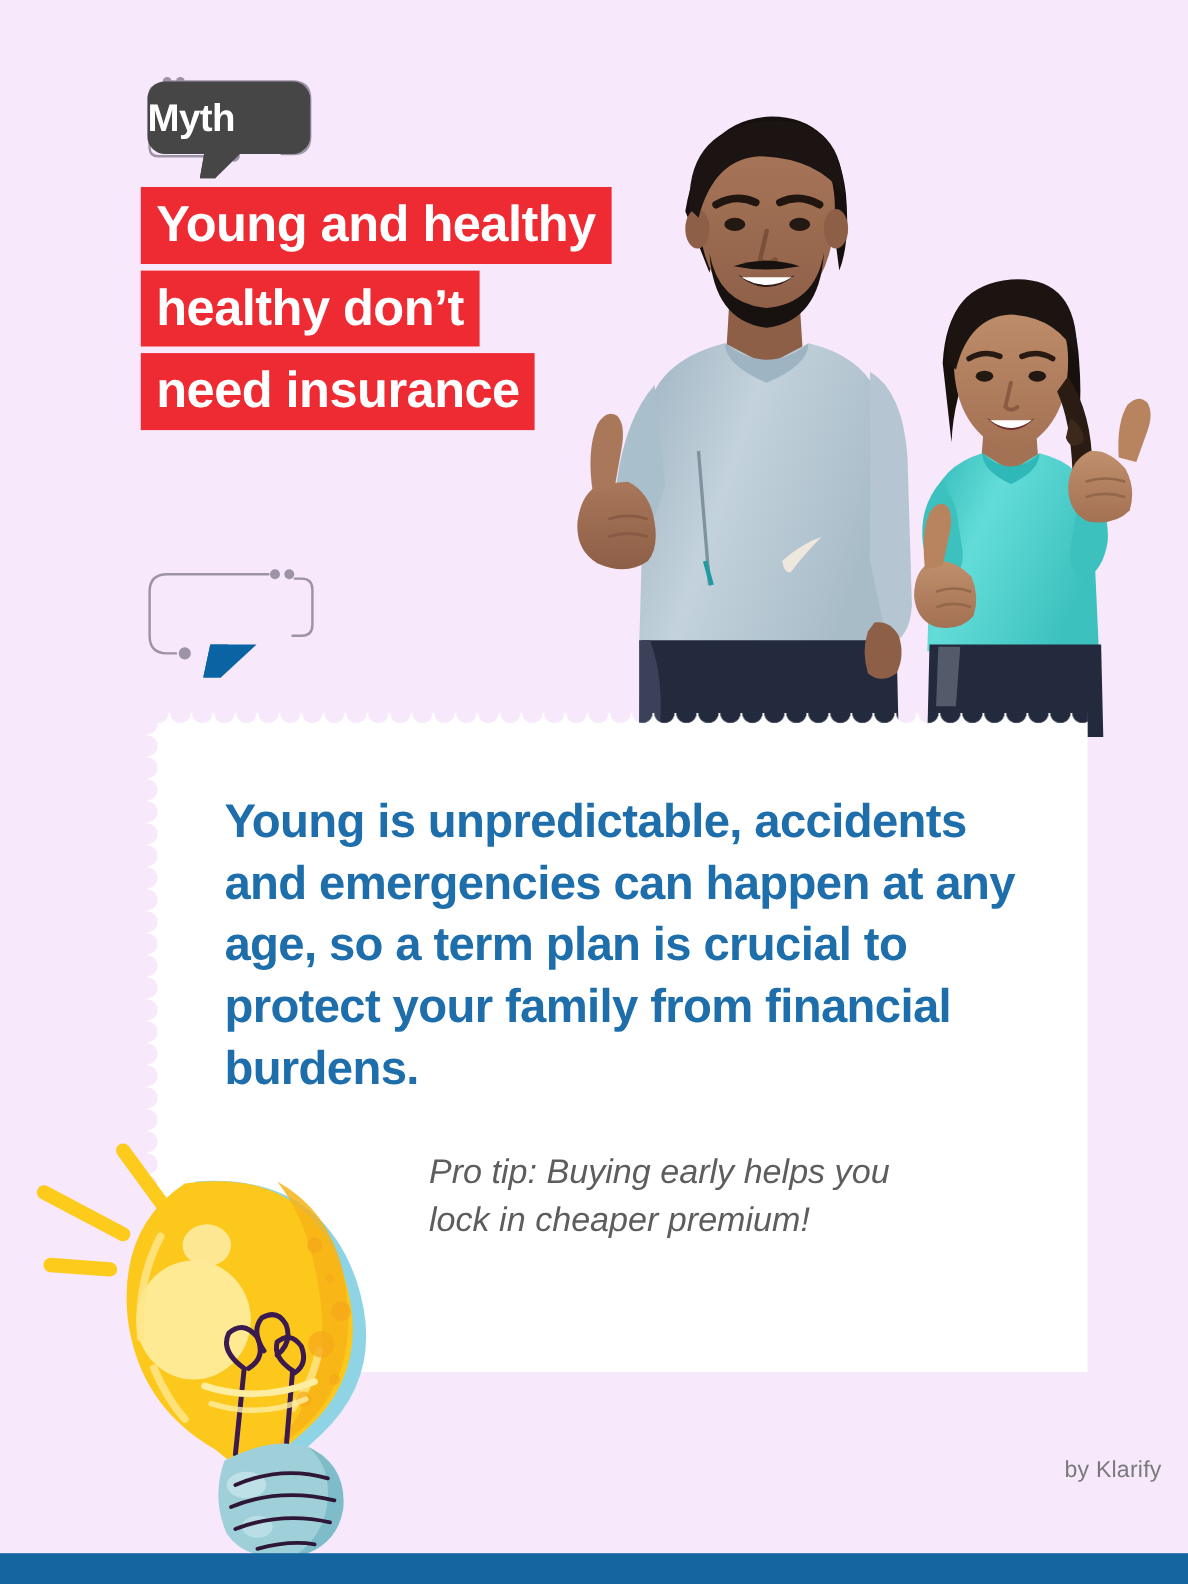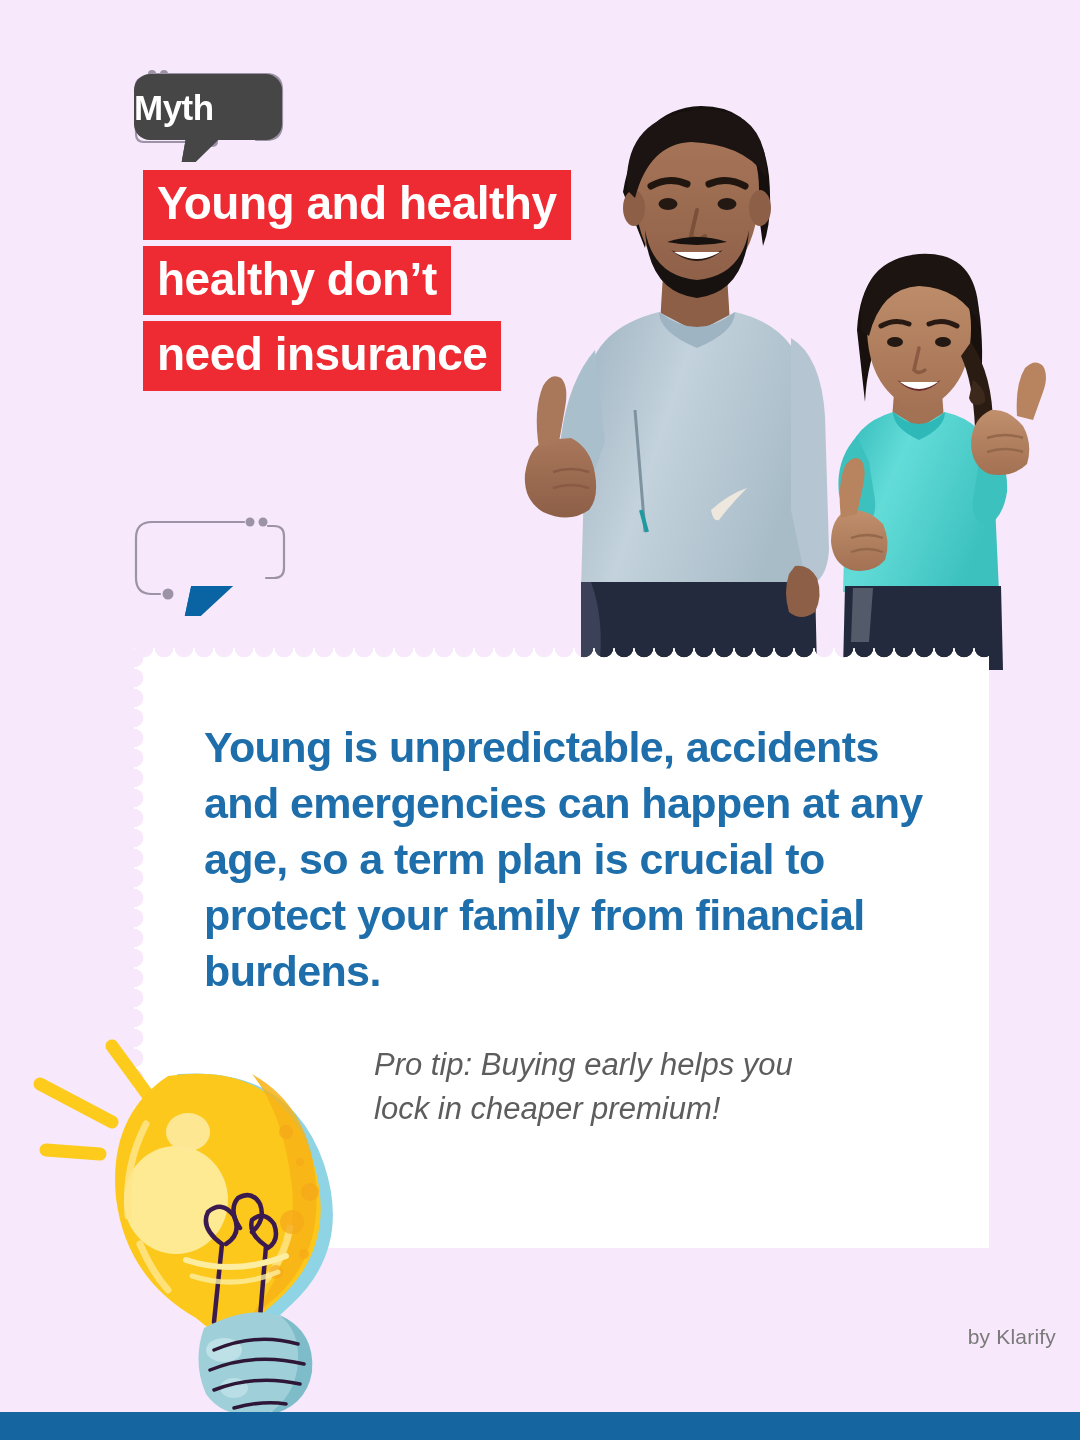--- a/index.html
+++ b/index.html
@@ -71,21 +71,21 @@
     left: 72px; top: 74px;
     border-left: 16px solid #0a64a4;
     border-right: 26px solid transparent;
     border-top: 30px solid #0a64a4;
     transform: skewX(-12deg);
   }
 
   
   #headline {
     position: absolute;
-    left: 143px;
+    left: 128px;
     top: 170px;
     width: 560px;
     text-align: right;
   }
   .headline-line {
     display: table;
     background: #ee2b33;
     color: #ffffff;
     font-size: 46px;
     font-weight: bold;
@@ -141,21 +141,21 @@
     top: 72px;
     width: 730px;
     color: #1d6eab;
     font-size: 43px;
     font-weight: bold;
     line-height: 1.3;
     letter-spacing: -0.6px;
   }
   #pro-tip {
     position: absolute;
-    left: 240px;
+    left: 256px;
     top: 395px;
     width: 480px;
     color: #5d5d5d;
     font-size: 31px;
     font-style: italic;
     line-height: 1.42;
   }
 
   
   #bulb {

